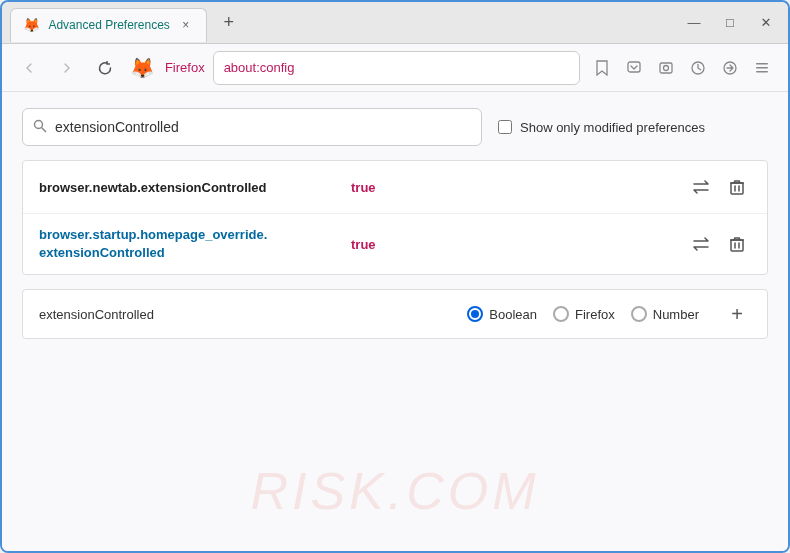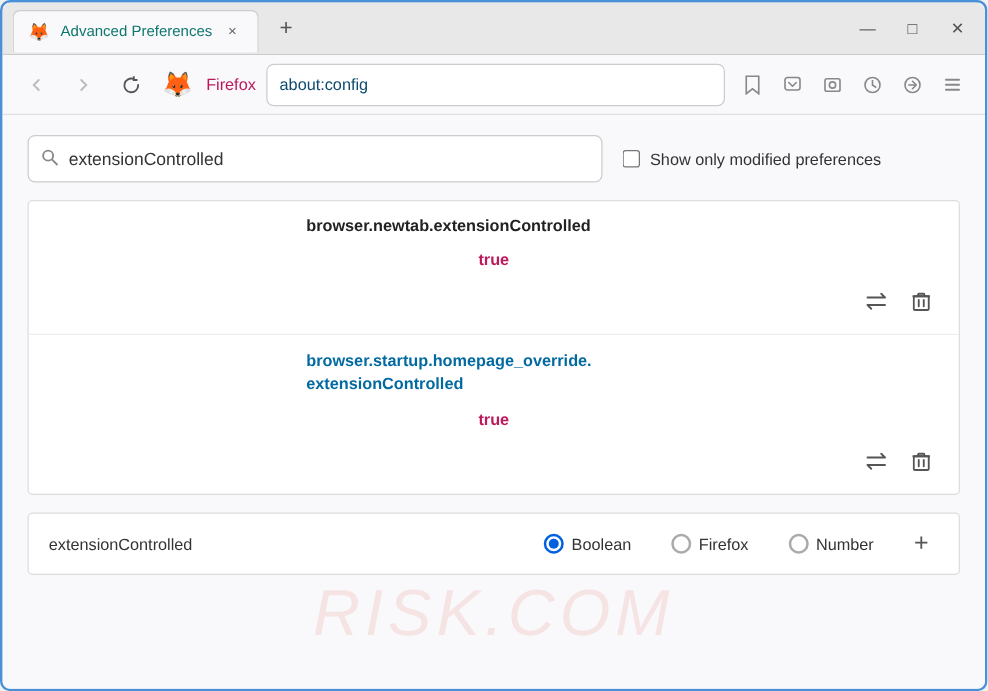--- a/index.html
+++ b/index.html
@@ -244,21 +244,20 @@
       position: relative;
       z-index: 1;
     }
 
     .result-row {
       display: flex;
       align-items: center;
       padding: 12px 16px;
       border-bottom: 1px solid #eee;
       gap: 12px;
-      flex-direction: column;
     }
     .result-row:last-child { border-bottom: none; }
 
     .pref-name {
       font-size: 13px;
       font-weight: 700;
       color: #222;
       flex: 0 0 auto;
       min-width: 300px;
     }
@@ -303,21 +302,21 @@
 
     .add-pref-name {
       font-size: 13px;
       color: #333;
       min-width: 120px;
     }
 
     .radio-group {
       display: flex;
       align-items: center;
-      gap: 32px;
+      gap: 16px;
       margin-left: auto;
     }
 
     .radio-option {
       display: flex;
       align-items: center;
       gap: 6px;
       font-size: 13px;
       color: #333;
       cursor: pointer;
@@ -403,21 +402,21 @@
       <svg width="16" height="16" viewBox="0 0 16 16" fill="none" stroke="currentColor" stroke-width="1.5">
           <path d="M13.5 8A5.5 5.5 0 1 1 10 3.2" stroke-linecap="round"></path>
           <polyline points="10,1 10,4 13,4" fill="none" stroke="currentColor" stroke-width="1.5"></polyline>
         </svg>
     </div>
 
     <span style="font-size:20px; margin:0 2px;">🦊</span>
     <span class="firefox-brand">Firefox</span>
 
     <div class="address-bar">
-      <span style="font-size:13px;color:#0c4a6e;">about:config</span>
+      <span style="font-size:13px;color:#be185d;">about:config</span>
     </div>
 
     <div class="nav-icons">
       <div class="nav-icon" title="Bookmark">
         <svg width="16" height="16" viewBox="0 0 16 16" fill="none" stroke="#888" stroke-width="1.3">
             <polygon points="3,1 13,1 13,15 8,11 3,15"></polygon>
           </svg>
       </div>
       <div class="nav-icon" title="Save to Pocket">
         <svg width="16" height="16" viewBox="0 0 16 16" fill="none" stroke="#888" stroke-width="1.3">

